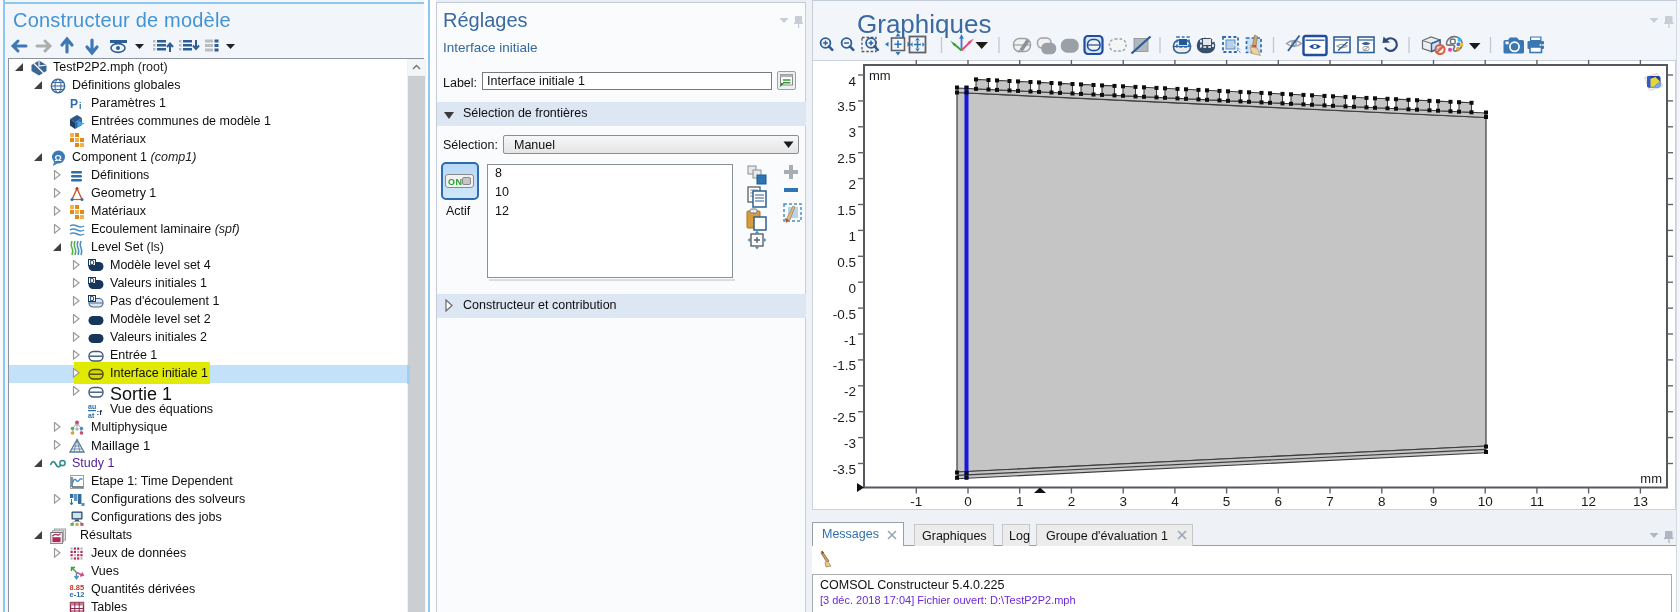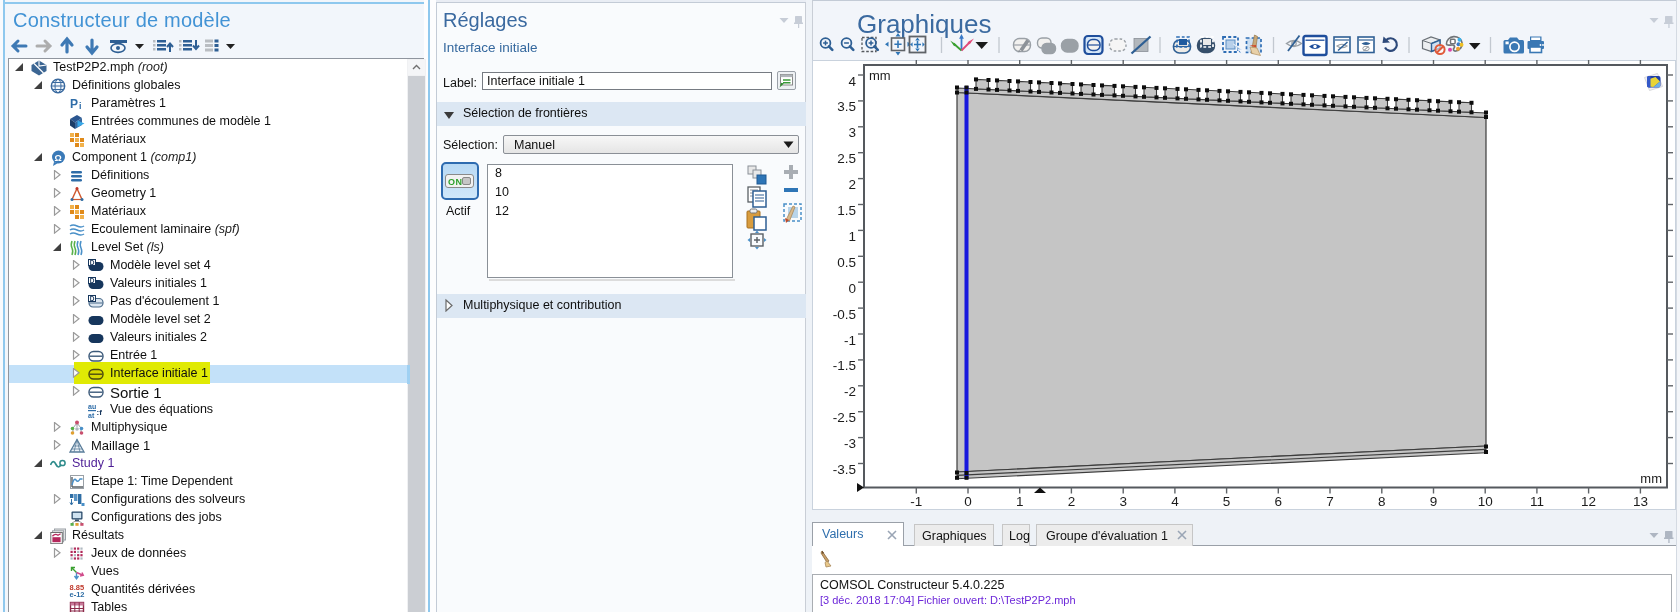--- a/index.html
+++ b/index.html
@@ -75,21 +75,21 @@
 <div class="abs" style="left:9px;top:364.5px;width:398px;height:18px;background:#c3e1f9"></div>
 <div class="abs" style="left:74px;top:362px;width:136px;height:22px;background:#e0ea04"></div>
 <svg class="abs" style="left:14px;top:62px" width="10" height="10">
     <path d="M9 1 L9 9 L1 9 Z" fill="#404040"></path>
   </svg>
 <svg class="abs" style="left:31px;top:60px" width="16" height="16" viewBox="0 0 16 16">
     <polygon points="8,0.5 15.5,5 15.5,11 8,15.5 0.5,11 0.5,5" fill="#3c6693"></polygon>
     <path d="M3 3.5 L12.5 13" stroke="#fff" stroke-width="1.3"></path>
     <path d="M8 0.5 L8 6 L15.5 5" fill="none" stroke="#fff" stroke-width="1.1"></path>
   </svg>
-<div class="abs" style="left:53px;top:60px;font-size:12.5px;color:#0f0f0f;white-space:nowrap">TestP2P2.mph <span style="font-style:italic;color:#222">(root)</span></div>
+<div class="abs" style="left:53px;top:60px;font-size:12.5px;color:#0f0f0f;white-space:nowrap">TestP2P2.mph <span style="color:#222">(root)</span></div>
 <svg class="abs" style="left:33px;top:80px" width="10" height="10">
     <path d="M9 1 L9 9 L1 9 Z" fill="#404040"></path>
   </svg>
 <svg class="abs" style="left:50px;top:78px" width="16" height="16" viewBox="0 0 16 16">
     <circle cx="8" cy="8" r="6.7" fill="#f2f7fc" stroke="#39699f" stroke-width="1.4"></circle>
     <ellipse cx="8" cy="8" rx="3" ry="6.7" fill="none" stroke="#39699f" stroke-width="1"></ellipse>
     <path d="M1.3 8 L14.7 8 M2.3 4.5 L13.7 4.5 M2.3 11.5 L13.7 11.5" stroke="#39699f" stroke-width="1"></path>
   </svg>
 <div class="abs" style="left:72px;top:78px;font-size:12.5px;color:#0f0f0f;white-space:nowrap">Définitions globales</div>
 <svg class="abs" style="left:69px;top:96px" width="16" height="16" viewBox="0 0 16 16">
@@ -163,21 +163,21 @@
     <path d="M1 4 Q4 2 8 4 T15 4 M1 8 Q4 6 8 8 T15 8 M1 12 Q4 10 8 12 T15 12" fill="none" stroke="#4a90c8" stroke-width="1.5"></path>
   </svg>
 <div class="abs" style="left:91px;top:222px;font-size:12.5px;color:#0f0f0f;white-space:nowrap">Ecoulement laminaire <span style="font-style:italic;color:#222">(spf)</span></div>
 <svg class="abs" style="left:52px;top:242px" width="10" height="10">
     <path d="M9 1 L9 9 L1 9 Z" fill="#404040"></path>
   </svg>
 <svg class="abs" style="left:69px;top:240px" width="16" height="16" viewBox="0 0 16 16">
     <path d="M3 1 Q1.5 5 3 8 Q4.5 11 3 15 M6 1 Q4.5 5 6 8 Q7.5 11 6 15" fill="none" stroke="#58b04a" stroke-width="1.5"></path>
     <path d="M9 1 Q7.5 5 9 8 Q10.5 11 9 15 M12 1 Q10.5 5 12 8 Q13.5 11 12 15" fill="none" stroke="#4a90c8" stroke-width="1.5"></path>
   </svg>
-<div class="abs" style="left:91px;top:240px;font-size:12.5px;color:#0f0f0f;white-space:nowrap">Level Set <span style="font-style:italic;color:#222">(ls)</span></div>
+<div class="abs" style="left:91px;top:240px;font-size:12.5px;color:#0f0f0f;white-space:nowrap">Level Set <span style="color:#222">(ls)</span></div>
 <svg class="abs" style="left:71px;top:260px" width="10" height="10">
     <path d="M2.5 0.5 L8 4.8 L2.5 9.1 Z" fill="#fdfdfd" stroke="#9a9a9a" stroke-width="1.2"></path>
   </svg>
 <svg class="abs" style="left:88px;top:258px" width="16" height="16" viewBox="0 0 16 16">
     <rect x="0.5" y="4" width="15" height="9" rx="4.5" fill="#16365c"></rect>
     <rect x="0.5" y="1.5" width="7" height="6" fill="#fff" stroke="#16365c" stroke-width="1"></rect>
     <text x="1.8" y="6.8" font-size="6.5" font-weight="bold" fill="#16365c" font-family="Liberation Sans">D</text>
   </svg>
 <div class="abs" style="left:110px;top:258px;font-size:12.5px;color:#0f0f0f;white-space:nowrap">Modèle level set 4</div>
 <svg class="abs" style="left:71px;top:278px" width="10" height="10">
@@ -229,21 +229,21 @@
     <path d="M1.5 8.2 L14.5 8.2" stroke="#4a4a10" stroke-width="1.4"></path>
   </svg>
 <div class="abs" style="left:110px;top:366px;font-size:12.5px;color:#0f0f0f;white-space:nowrap">Interface initiale 1</div>
 <svg class="abs" style="left:71px;top:386px" width="10" height="10">
     <path d="M2.5 0.5 L8 4.8 L2.5 9.1 Z" fill="#fdfdfd" stroke="#9a9a9a" stroke-width="1.2"></path>
   </svg>
 <svg class="abs" style="left:88px;top:384px" width="16" height="16" viewBox="0 0 16 16">
     <rect x="1" y="3.5" width="14" height="9.5" rx="4.5" fill="none" stroke="#3c5a7a" stroke-width="1.4"></rect>
     <path d="M1.5 8.2 L14.5 8.2" stroke="#3c5a7a" stroke-width="1.4"></path>
   </svg>
-<div class="abs" style="left:110px;top:384px;font-size:15px;color:#0f0f0f;white-space:nowrap">Sortie 1</div>
+<div class="abs" style="left:110px;top:384px;font-size:18px;color:#0f0f0f;white-space:nowrap">Sortie 1</div>
 <svg class="abs" style="left:88px;top:402px" width="16" height="16" viewBox="0 0 16 16">
     <text x="0" y="7" font-size="7" font-weight="bold" fill="#2f6da8" font-family="Liberation Sans">au</text>
     <rect x="0" y="8" width="8" height="1.2" fill="#2f6da8"></rect>
     <text x="0" y="16" font-size="7" font-weight="bold" fill="#2f6da8" font-family="Liberation Sans">at</text>
     <text x="8.5" y="13" font-size="8" font-weight="bold" fill="#16365c" font-family="Liberation Sans">:f</text>
   </svg>
 <div class="abs" style="left:110px;top:402px;font-size:12.5px;color:#0f0f0f;white-space:nowrap">Vue des équations</div>
 <svg class="abs" style="left:52px;top:422px" width="10" height="10">
     <path d="M2.5 0.5 L8 4.8 L2.5 9.1 Z" fill="#fdfdfd" stroke="#9a9a9a" stroke-width="1.2"></path>
   </svg>
@@ -303,21 +303,21 @@
 <svg class="abs" style="left:33px;top:530px" width="10" height="10">
     <path d="M9 1 L9 9 L1 9 Z" fill="#404040"></path>
   </svg>
 <svg class="abs" style="left:50px;top:528px" width="16" height="16" viewBox="0 0 16 16">
     <rect x="4.5" y="1" width="11" height="11" fill="#e8e8e8" stroke="#9aa0a6" stroke-width="1"></rect>
     <rect x="2.6" y="2.8" width="11" height="11" fill="#f2f2f2" stroke="#9aa0a6" stroke-width="1"></rect>
     <rect x="0.8" y="4.5" width="11.5" height="11.2" fill="#fff" stroke="#707070" stroke-width="1"></rect>
     <rect x="2.4" y="9.2" width="8.2" height="5" fill="#b5285c"></rect>
     <path d="M2.4 8.2 Q5 5.2 8 7.2 L10.6 5.8" stroke="#b5285c" stroke-width="1.3" fill="none"></path>
   </svg>
-<div class="abs" style="left:72px;top:528px;font-size:12.5px;color:#0f0f0f;white-space:nowrap">Résultats</div>
+<div class="abs" style="left:80px;top:528px;font-size:12.5px;color:#0f0f0f;white-space:nowrap">Résultats</div>
 <svg class="abs" style="left:52px;top:548px" width="10" height="10">
     <path d="M2.5 0.5 L8 4.8 L2.5 9.1 Z" fill="#fdfdfd" stroke="#9a9a9a" stroke-width="1.2"></path>
   </svg>
 <svg class="abs" style="left:69px;top:546px" width="16" height="16" viewBox="0 0 16 16">
     <rect x="1.5" y="1.5" width="2.2" height="2.2" fill="#b0b8c0"></rect>
     <rect x="4.8" y="1.5" width="2.2" height="2.2" fill="#b02a5a"></rect>
     <rect x="8.1" y="1.5" width="2.2" height="2.2" fill="#b02a5a"></rect>
     <rect x="11.399999999999999" y="1.5" width="2.2" height="2.2" fill="#b0b8c0"></rect>
     <rect x="1.5" y="4.8" width="2.2" height="2.2" fill="#b02a5a"></rect>
     <rect x="4.8" y="4.8" width="2.2" height="2.2" fill="#b02a5a"></rect>
@@ -422,21 +422,21 @@
 <rect x="6" y="42" width="17" height="17" fill="none" stroke="#4a90c8" stroke-width="1.5" stroke-dasharray="3,2"></rect>
 <rect x="10" y="45" width="10" height="11" fill="#b8d4ea"></rect>
 <path d="M8 58 L15 44 L17 45 L11.5 59 Z" fill="#d8b88a" stroke="#a8885a" stroke-width="0.8"></path>
 <path d="M7 56 L11 58 L8 61 Z" fill="#c04a2a"></path>
 </g>
 </svg>
 <div class="abs" style="left:437px;top:294px;width:369px;height:24px;background:#dce7f3"></div>
 <svg class="abs" style="left:444px;top:298px" width="10" height="14">
     <path d="M2 2 L8 7.5 L2 13 Z" fill="#fdfdfd" stroke="#6a6a6a" stroke-width="1.2"></path>
   </svg>
-<div class="abs" style="left:463px;top:298px;font-size:12.5px;color:#0d0d0d">Multiphysique et contribution</div>
+<div class="abs" style="left:463px;top:298px;font-size:12.5px;color:#0d0d0d">Constructeur et contribution</div>
 <div class="abs" style="left:812px;top:0;width:866px;height:612px;background:#f2f5fa;border-left:1.5px solid #c9ced6;border-top:1px solid #c3cbd6"></div>
 <div class="abs" style="left:857px;top:9px;font-size:26px;color:#3b6aa0">Graphiques</div>
 <svg class="abs" style="left:1649px;top:14px" width="28" height="14" viewBox="0 0 28 14">
     <path d="M0.5 4 L9.5 4 L5 9 Z" fill="#c7cdd7"></path>
     <g fill="#c7cdd7">
       <rect x="16" y="2" width="7.5" height="7" rx="0.5"></rect>
       <rect x="15" y="8.5" width="9.5" height="1.5"></rect>
       <rect x="19.3" y="10" width="1.3" height="4"></rect>
     </g>
   </svg>
@@ -785,21 +785,21 @@
       <polygon points="1,4 14,0 19,13 6,17" fill="#f2f2f4" stroke="#d8d8dc" stroke-width="1"></polygon>
       <rect x="3.5" y="2.5" width="13.5" height="11.5" rx="2" fill="#1f3fa8"></rect>
       <path d="M4.5 6 L12 3.5 L16.5 8 L10 13.5 L4.5 13 Z" fill="#e8d435"></path>
       <path d="M10 13.5 L16.5 8 L16.5 13 Q16.5 13.7 15.5 13.8 Z" fill="#6ab0e8"></path>
       <path d="M3.5 4.5 Q3.5 2.5 5.5 2.5 L7 2.5 L7 13.9 L5.5 13.9 Q3.5 13.9 3.5 12 Z" fill="#3358c8"></path>
     </g>
   </svg>
 <div class="abs" style="left:811px;top:510px;width:869px;height:102px;background:#eef2f7"></div>
 <div class="abs" style="left:812px;top:545px;width:865px;height:1px;background:#9aa0a8"></div>
 <div class="abs" style="left:812px;top:522px;width:92px;height:24px;background:#fff;border:1px solid #9aa0a8;border-bottom:none"></div>
-<div class="abs" style="left:822px;top:527px;font-size:12.5px;color:#2f6fad">Valeurs</div>
+<div class="abs" style="left:822px;top:527px;font-size:12.5px;color:#2f6fad">Messages</div>
 <svg class="abs" style="left:886px;top:529px" width="12" height="12">
     <path d="M2 2 L10 10 M10 2 L2 10" stroke="#9aa5b5" stroke-width="1.6"></path>
   </svg>
 <div class="abs" style="left:914px;top:524px;width:80px;height:22px;background:#ececec;border:1px solid #c6c6c6;border-bottom:none"></div>
 <div class="abs" style="left:922px;top:529px;font-size:12.5px;color:#111">Graphiques</div>
 <div class="abs" style="left:1002px;top:524px;width:28px;height:22px;background:#ececec;border:1px solid #c6c6c6;border-bottom:none"></div>
 <div class="abs" style="left:1009px;top:529px;font-size:12.5px;color:#111">Log</div>
 <div class="abs" style="left:1036px;top:524px;width:157px;height:22px;background:#ececec;border:1px solid #c6c6c6;border-bottom:none"></div>
 <div class="abs" style="left:1046px;top:529px;font-size:12.5px;color:#111">Groupe d'évaluation 1</div>
 <svg class="abs" style="left:1176px;top:529px" width="12" height="12">

